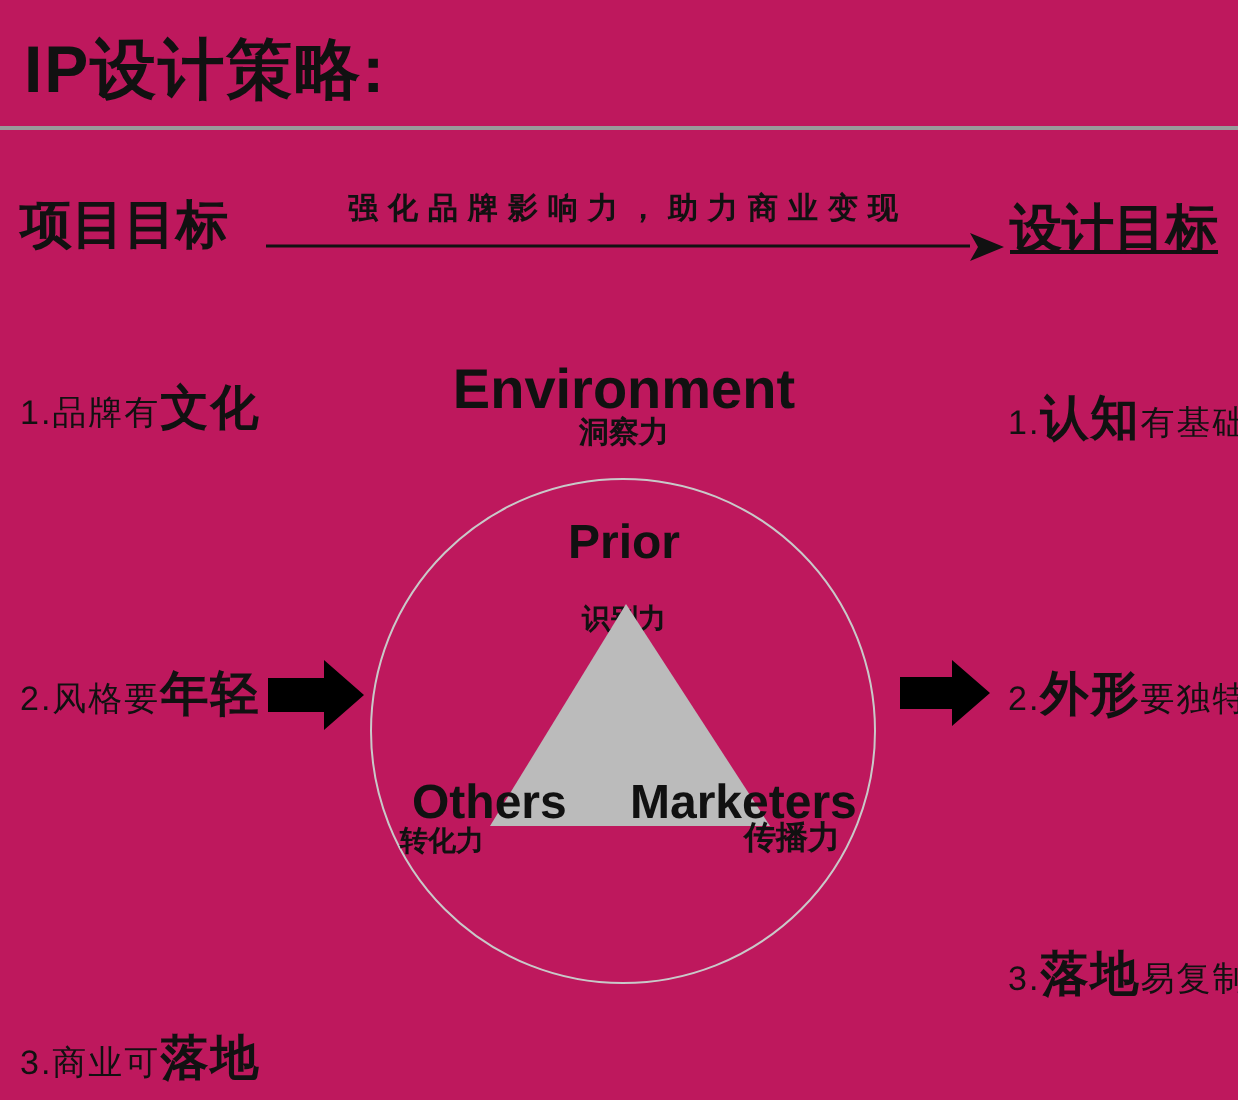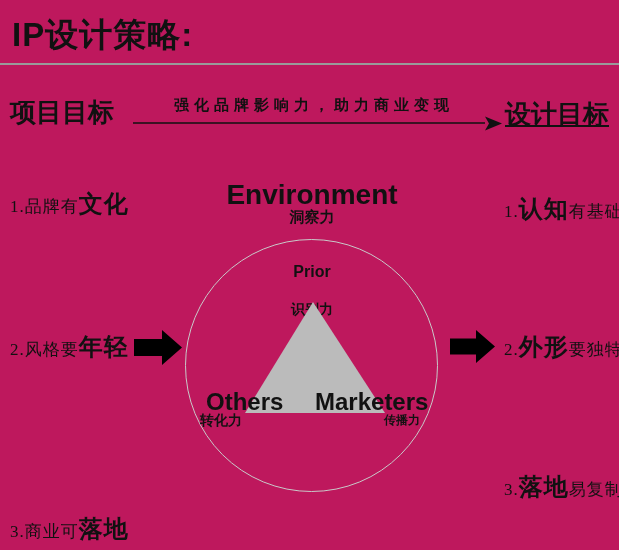--- a/index.html
+++ b/index.html
@@ -28,21 +28,21 @@
   .hdr-right{left:505px;top:99px;font-size:26px;font-weight:800;line-height:30px;text-decoration:underline;}
   .flow-text{
     left:133px;top:96px;width:362px;
     text-align:center;font-size:15px;font-weight:600;letter-spacing:5px;
     line-height:18px;white-space:nowrap;
   }
   .flow-arrow{left:131px;top:112px;}
 
   
   .goal{white-space:nowrap;}
-  .goal .sm{font-size:17px;font-weight:400;letter-spacing:1px;font-family:Liberation Serif, serif;}
+  .goal .sm{font-size:17px;font-weight:400;letter-spacing:1px;}
   .goal .lg{font-size:24px;font-weight:800;letter-spacing:1px;}
   .lgoal-1{left:10px;top:188px;}
   .lgoal-2{left:10px;top:331px;}
   .lgoal-3{left:10px;top:473px;margin-top:40px;}
   .rgoal-1{left:504px;top:193px;}
   .rgoal-2{left:504px;top:331px;}
   .rgoal-3{left:504px;top:471px;}
 
   
   .block-arrow-left{left:134px;top:330px;}
@@ -50,27 +50,27 @@
 
   
   .venn-circle{
     left:185px;top:239px;width:253px;height:253px;
     border:1px solid #c9c9c9;border-radius:50%;
     box-sizing:border-box;
   }
   .c-center{left:160px;width:304px;text-align:center;white-space:nowrap;}
   .env-en{top:180px;font-size:28px;font-weight:800;line-height:30px;}
   .env-zh{top:208px;font-size:15px;font-weight:700;line-height:17px;}
-  .prior-en{top:259px;font-size:16px;font-weight:800;line-height:26px;}
+  .prior-en{top:259px;font-size:24px;font-weight:800;line-height:26px;}
   .prior-zh{top:285px;font-size:14px;font-weight:700;line-height:16px;margin-top:16px;}
   .triangle{left:238px;top:301px;}
   .others-en{left:206px;top:390px;font-size:24px;font-weight:800;line-height:24px;}
   .others-zh{left:200px;top:412px;font-size:14px;font-weight:700;line-height:16px;}
   .marketers-en{left:315px;top:390px;font-size:24px;font-weight:800;line-height:24px;}
-  .marketers-zh{left:318px;top:412px;width:102px;text-align:right;font-size:12px;font-weight:700;line-height:16px;}
+  .marketers-zh{left:318px;top:412px;width:102px;text-align:right;font-size:16px;font-weight:700;line-height:16px;}
 </style>
 </head>
 <body>
 
 <div id="stage">
 
   <div class="abs page-title">IP设计策略:</div>
   <div class="abs divider"></div>
 
   <div class="abs flow-text">强化品牌影响力，助力商业变现</div>

